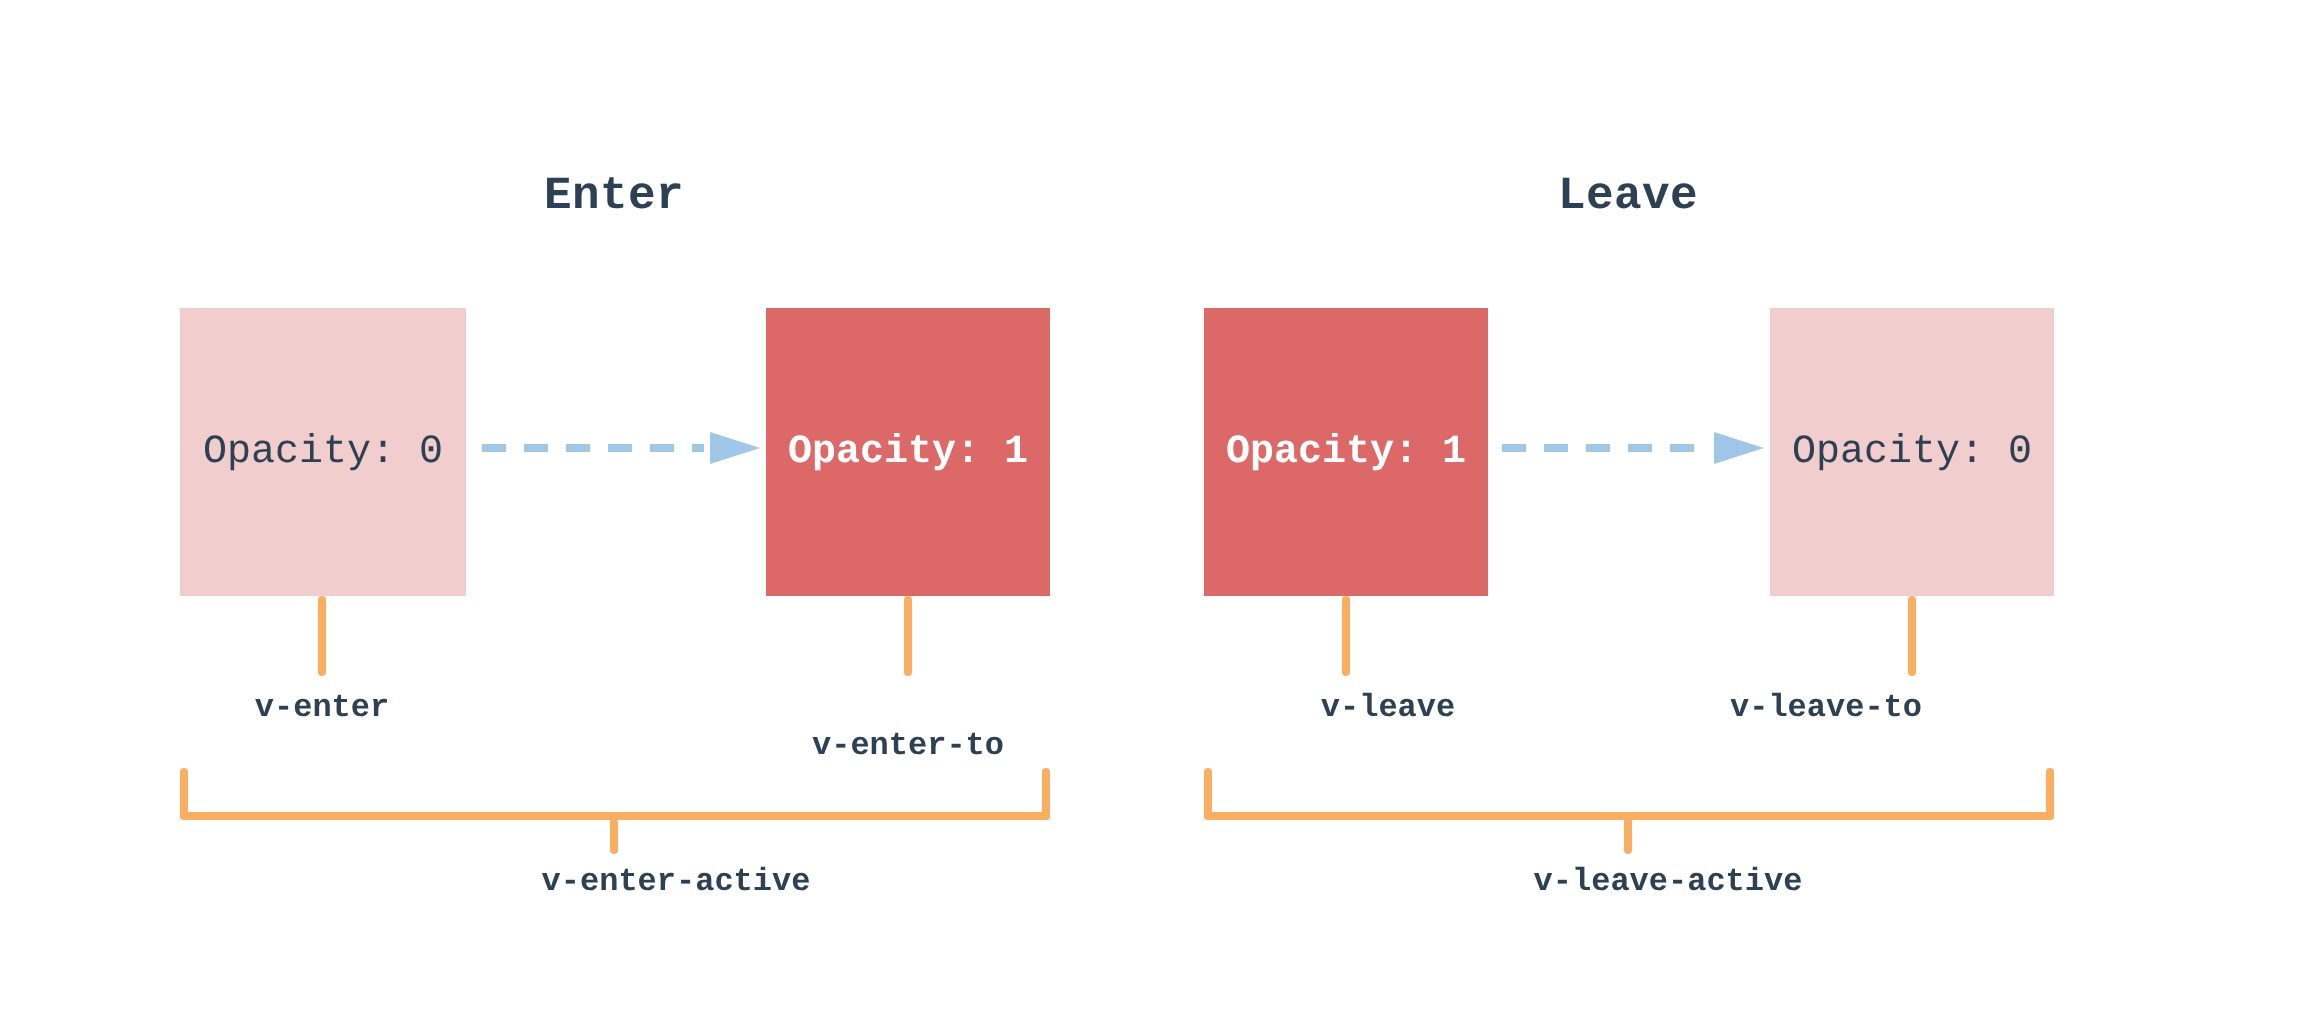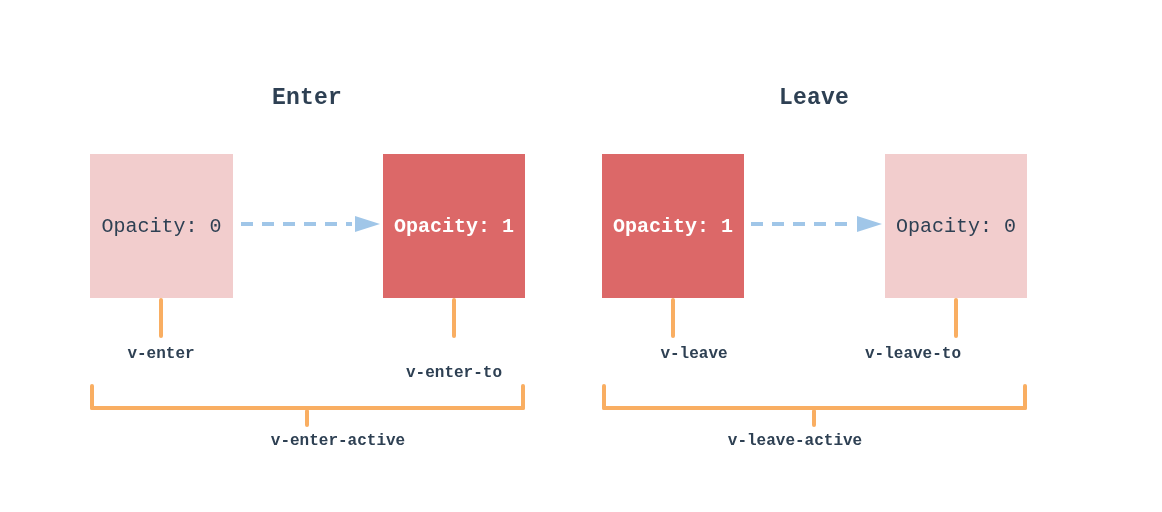--- a/index.html
+++ b/index.html
@@ -87,16 +87,16 @@
     <div class="abs class-label" style="left:673px;top:345px;margin-left:21px;">v-leave</div>
     <div class="abs class-label" style="left:913px;top:345px;">v-leave-to</div>
 
     <div>
       <div class="abs bracket-part" style="left:602px;top:384px;width:4px;height:26px;"></div>
       <div class="abs bracket-part" style="left:602px;top:406px;width:425px;height:4px;"></div>
       <div class="abs bracket-part" style="left:1023px;top:384px;width:4px;height:26px;"></div>
       <div class="abs bracket-part" style="left:812px;top:409px;width:4px;height:18px;"></div>
     </div>
 
-    <div class="abs class-label" style="left:795px;top:432px;">v-leave-active</div>
+    <div class="abs class-label" style="left:834px;top:432px;">v-leave-active</div>
   </div>
 
 </div>
 
 </body></html>

